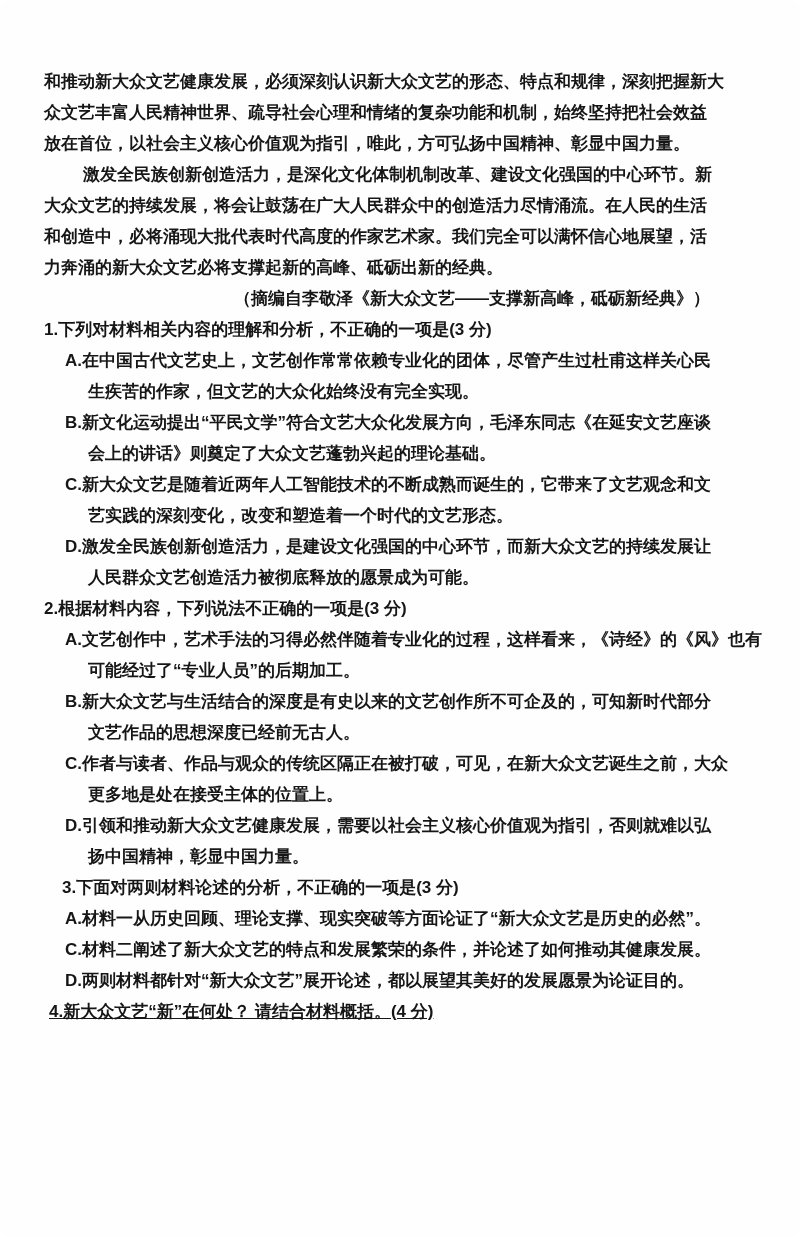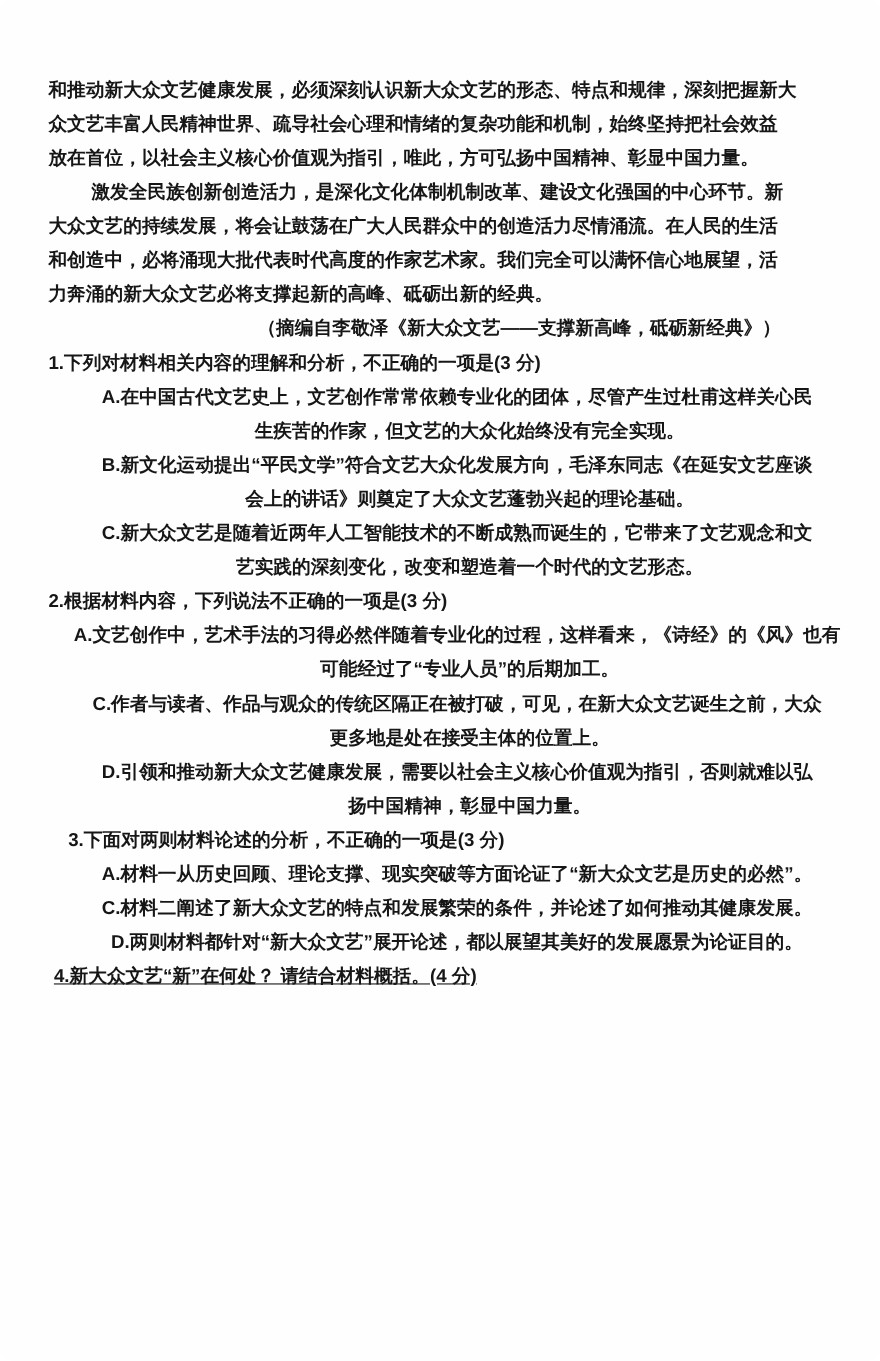--- a/index.html
+++ b/index.html
@@ -30,21 +30,20 @@
   
   .p-cont { text-indent: 0; }
   
   .p-indent { text-indent: 2.3em; }
   
   .attribution { padding-left: 190px; }
   
   .option {
     padding-left: 44px;
     text-indent: -23px;
-    text-align: center;
   }
   
   .question-3 .stem { margin-left: 18px; }
   .question-4 .stem { margin-left: 5px; text-decoration: underline; }
   .footer {
     text-align: center;
     margin-top: 18px;
   }
 </style>
 </head>
@@ -64,26 +63,30 @@
   <div class="attribution">（摘编自李敬泽《新大众文艺——支撑新高峰，砥砺新经典》）</div>
 
   <section class="question question-1">
     <div class="stem">1.下列对材料相关内容的理解和分析，不正确的一项是(3 分)</div>
     <div class="option">A.在中国古代文艺史上，文艺创作常常依赖专业化的团体，尽管产生过杜甫这样关心民
 生疾苦的作家，但文艺的大众化始终没有完全实现。</div>
     <div class="option">B.新文化运动提出“平民文学”符合文艺大众化发展方向，毛泽东同志《在延安文艺座谈
 会上的讲话》则奠定了大众文艺蓬勃兴起的理论基础。</div>
     <div class="option">C.新大众文艺是随着近两年人工智能技术的不断成熟而诞生的，它带来了文艺观念和文
 艺实践的深刻变化，改变和塑造着一个时代的文艺形态。</div>
+    <div class="option">D.激发全民族创新创造活力，是建设文化强国的中心环节，而新大众文艺的持续发展让
+人民群众文艺创造活力被彻底释放的愿景成为可能。</div>
   </section>
 
   <section class="question question-2">
     <div class="stem">2.根据材料内容，下列说法不正确的一项是(3 分)</div>
     <div class="option">A.文艺创作中，艺术手法的习得必然伴随着专业化的过程，这样看来，《诗经》的《风》也有
 可能经过了“专业人员”的后期加工。</div>
+    <div class="option">B.新大众文艺与生活结合的深度是有史以来的文艺创作所不可企及的，可知新时代部分
+文艺作品的思想深度已经前无古人。</div>
     <div class="option">C.作者与读者、作品与观众的传统区隔正在被打破，可见，在新大众文艺诞生之前，大众
 更多地是处在接受主体的位置上。</div>
     <div class="option">D.引领和推动新大众文艺健康发展，需要以社会主义核心价值观为指引，否则就难以弘
 扬中国精神，彰显中国力量。</div>
   </section>
 
   <section class="question question-3">
     <div class="stem">3.下面对两则材料论述的分析，不正确的一项是(3 分)</div>
     <div class="option">A.材料一从历史回顾、理论支撑、现实突破等方面论证了“新大众文艺是历史的必然”。</div>
     <div class="option">C.材料二阐述了新大众文艺的特点和发展繁荣的条件，并论述了如何推动其健康发展。</div>

